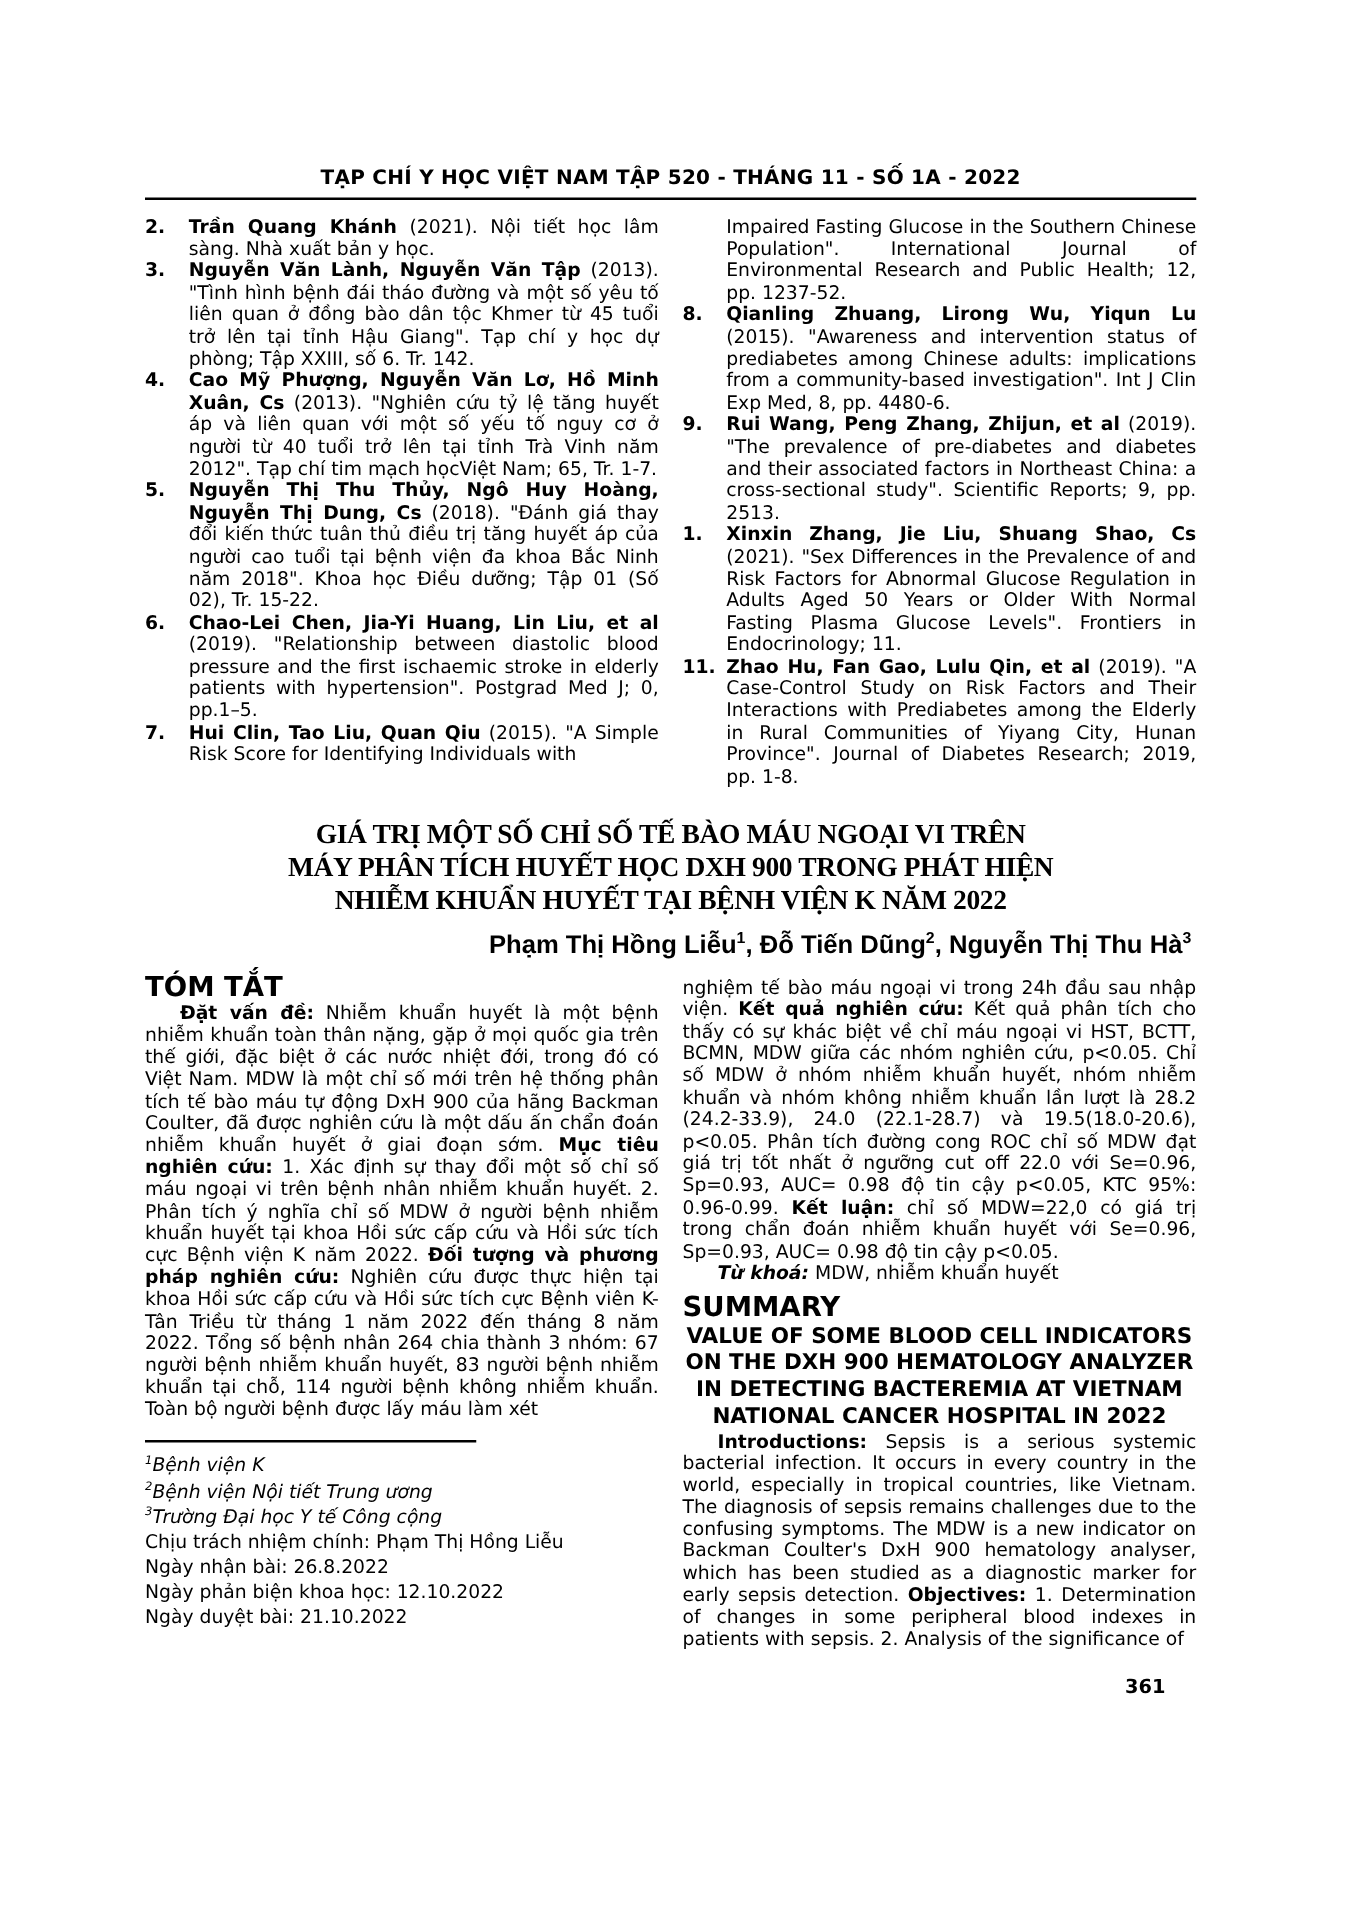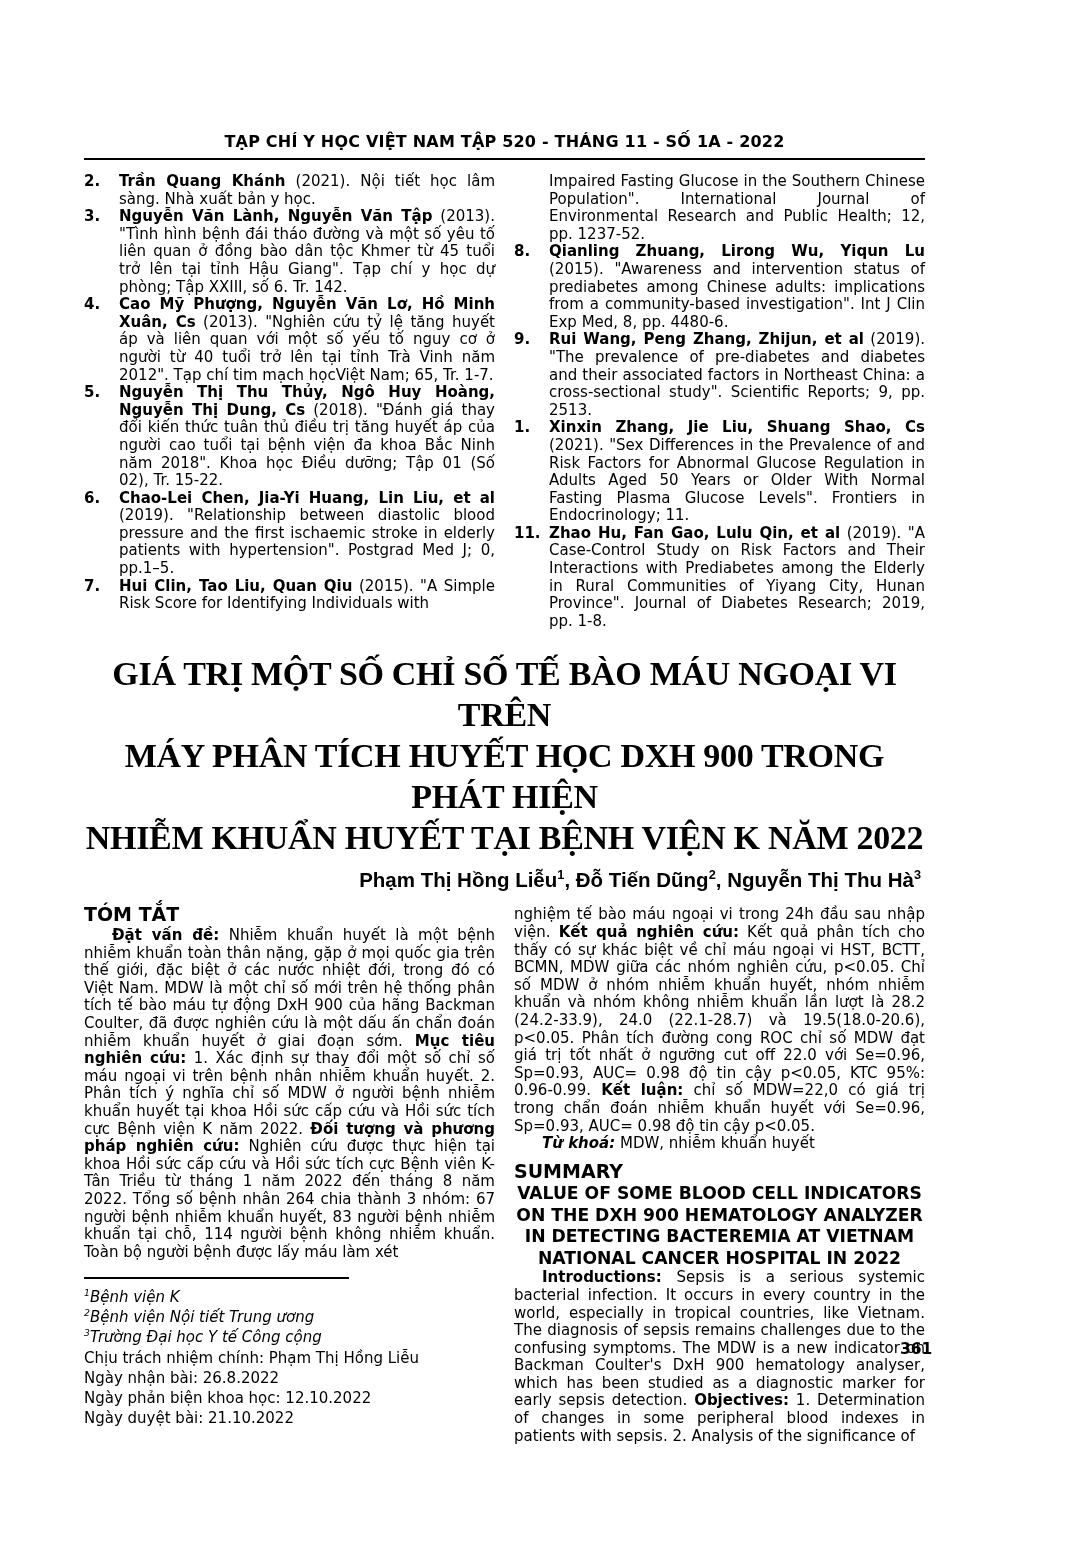--- a/index.html
+++ b/index.html
@@ -1,46 +1,46 @@
 <!DOCTYPE html>
 <html lang="vi"><head>
 <meta charset="utf-8">
 <style>
   html,body{margin:0;padding:0;background:#e8e8e8;}
   .page{
     width:1090px;height:1541px;position:relative;background:#ffffff;color:#000;
     font-family:"DejaVu Sans",sans-serif;overflow:hidden;margin:0 auto;
   }
-  .content{width:841px;margin-left:84px;}
+  .content{width:841px;margin-left:116px;}
   
   .journal-header{
     padding-top:132px;
   }
   .journal-header .jh-text{
     text-align:center;font-weight:bold;font-size:16px;letter-spacing:.2px;
     padding-bottom:7px;border-bottom:2px solid #000;
   }
   
   .two-col{display:flex;gap:19px;}
   .col{width:411px;}
   .refs{margin-top:13px;font-size:15px;line-height:17.6px;}
   .ref{position:relative;padding-left:35px;text-align:justify;}
   .ref-num{position:absolute;left:0;top:0;font-weight:bold;}
   
   .article-title{
     margin-top:24px;text-align:center;font-family:"Liberation Serif",serif;
-    font-weight:bold;font-size:34px;line-height:1.2;letter-spacing:-.3px;
+    font-weight:bold;font-size:22px;line-height:1.2;letter-spacing:-.3px;
   }
   .authors{
     margin-top:10px;text-align:right;font-family:Liberation Sans, sans-serif;
     font-weight:bold;font-size:20.5px;padding-right:4px;
   }
   
   .main-cols{margin-top:14px;font-size:15px;line-height:17.6px;}
-  .h-abstract,.h-summary{font-weight:bold;font-size:19px;margin:0 0 3px 0;}
+  .h-abstract,.h-summary{font-weight:bold;font-size:22px;margin:0 0 3px 0;}
   .h-summary{margin-top:10px;}
   .para{text-align:justify;text-indent:28px;margin:0;}
   .para.no-indent{text-indent:0;}
   .kw-line{text-align:left;text-indent:28px;margin:0;}
   .summary-title{font-weight:bold;font-size:17.2px;text-align:center;line-height:1.25;}
   
   .fn-block{margin-top:16px;font-size:15px;line-height:1.34;}
   .fn-sep{width:265px;border-top:2px solid #000;margin:0 0 8px 0;}
   .fn-line{text-align:left;}
   

